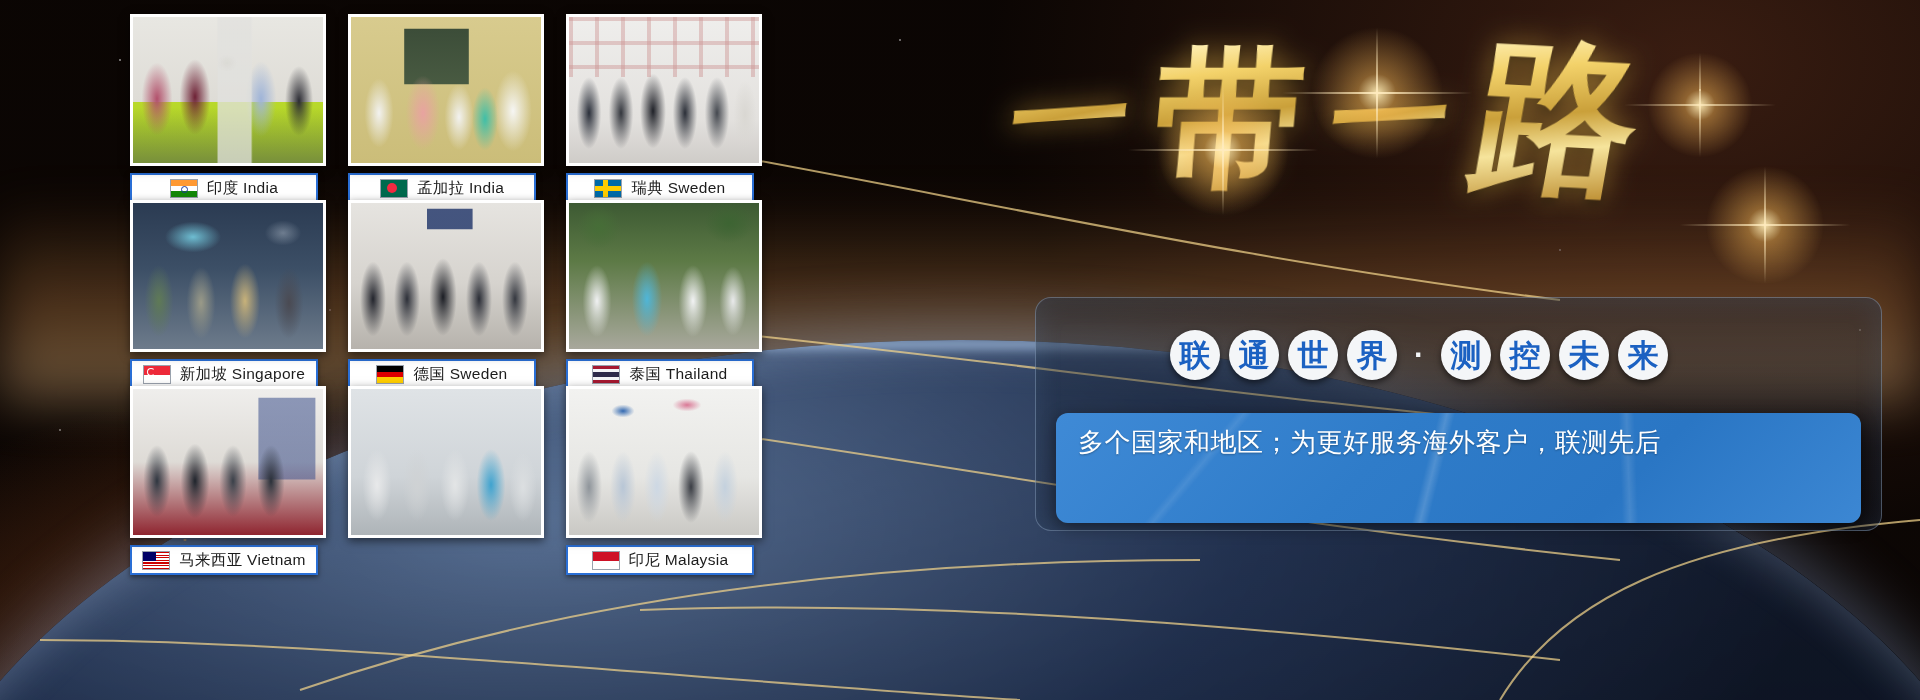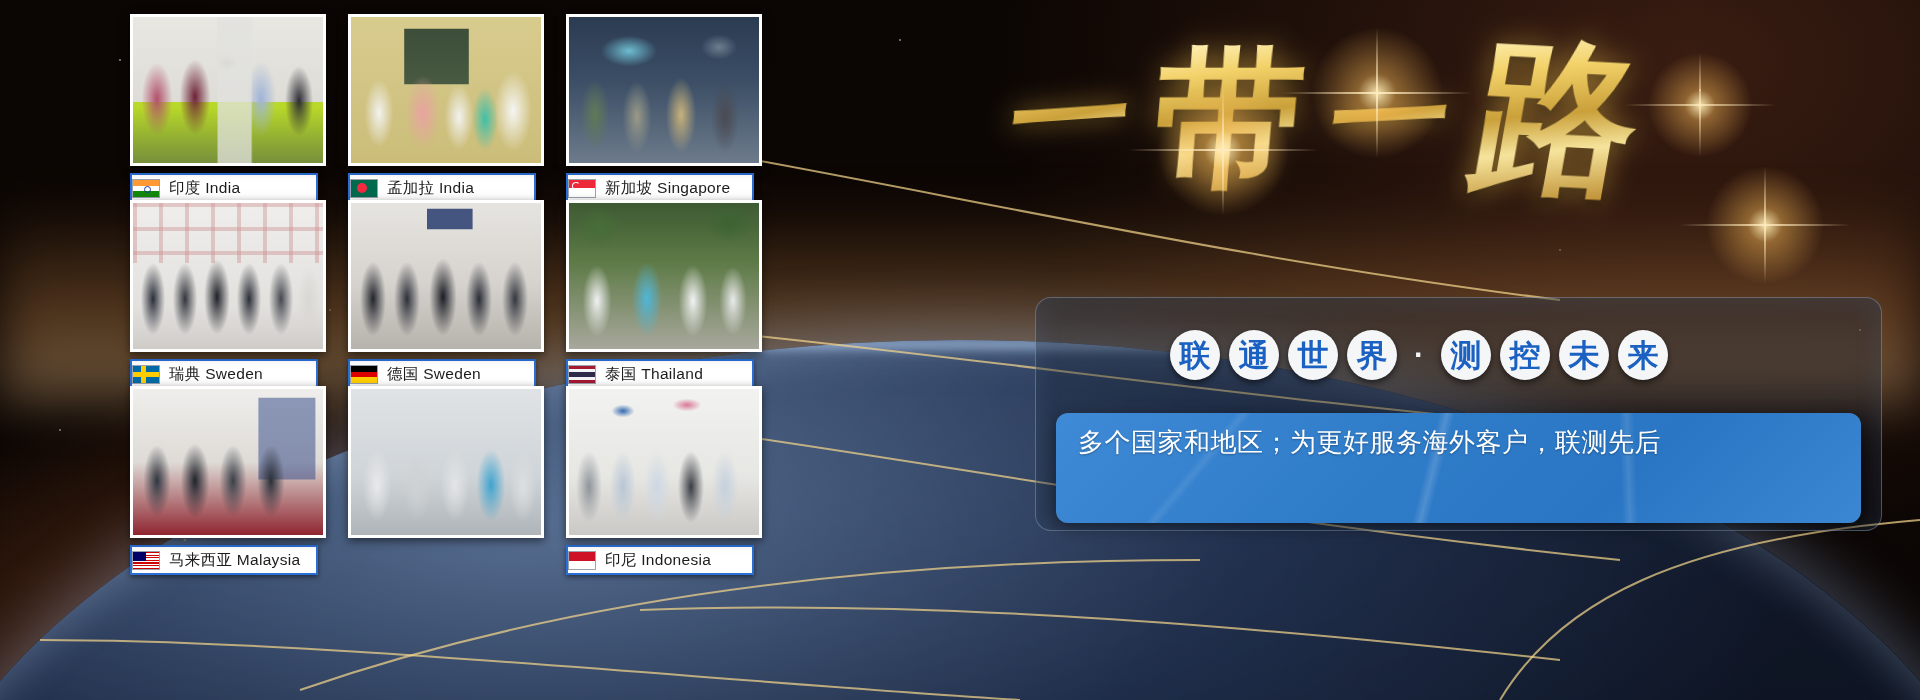--- a/index.html
+++ b/index.html
@@ -65,21 +65,21 @@
   .photo-grid{position:absolute;left:130px;top:14px;
               display:grid;grid-template-columns:196px 196px 196px;
               grid-auto-rows:186px;column-gap:22px;row-gap:0px;}
   .card{position:relative;width:196px;}
   .card .shot{width:190px;height:146px;border:3px solid #ffffff;
               box-shadow:0 3px 9px rgba(0,0,0,.55);overflow:hidden;
               position:relative;background:#20242b;}
   .card .shot .scene{position:absolute;inset:0;}
   .label{margin-top:7px;width:184px;height:26px;border:2px solid #2a6fd6;
          background:#ffffff;display:flex;align-items:center;
-         gap:9px;
+         justify-content:center;gap:9px;
          box-shadow:0 2px 5px rgba(0,0,0,.5);}
   .label .flag{width:26px;height:17px;border:1px solid #9aa2ad;flex:0 0 auto;
                position:relative;overflow:hidden;}
   .label .txt{font-size:15.5px;color:#1c1c1c;white-space:nowrap;letter-spacing:.3px;}
 
   
   .f-india{background:linear-gradient(180deg,#ff9933 33%,#fff 33% 66%,#138808 66%);}
   .f-india::after{content:"";position:absolute;left:50%;top:50%;width:5px;height:5px;
     margin:-2.5px 0 0 -2.5px;border:1px solid #1a3a9e;border-radius:50%;}
   .f-bengal{background:#006a4e;}
@@ -223,38 +223,20 @@
           radial-gradient(ellipse 26px 56px at 162px 94px,#f6f6f4,transparent 72%);"></div>
       </div>
       <div class="label">
         <span class="flag f-bengal"></span>
         <span class="txt">孟加拉 India</span>
       </div>
     </div>
 
     <div class="card">
       <div class="shot">
-        <div class="scene" style="background:linear-gradient(180deg,#2b3b52 0%,#3c4f66 45%,#6d7b8b 100%);"></div>
-        <div class="scene" style="background:
-          radial-gradient(ellipse 40px 22px at 60px 34px,rgba(120,210,230,.85),transparent 70%),
-          radial-gradient(ellipse 26px 18px at 150px 30px,rgba(220,230,240,.35),transparent 70%);"></div>
-        <div class="scene" style="background:
-          radial-gradient(ellipse 20px 50px at 26px 98px,#5f7a56,transparent 72%),
-          radial-gradient(ellipse 20px 50px at 68px 100px,#9a9a88,transparent 72%),
-          radial-gradient(ellipse 21px 52px at 112px 98px,#c8b27a,transparent 72%),
-          radial-gradient(ellipse 20px 50px at 156px 100px,#4a4a52,transparent 72%);"></div>
-      </div>
-      <div class="label">
-        <span class="flag f-singapore"></span>
-        <span class="txt">新加坡 Singapore</span>
-      </div>
-    </div>
-
-    <div class="card">
-      <div class="shot">
         <div class="scene" style="background:linear-gradient(180deg,#efeeec 0%,#e3e1de 70%,#cfccc8 100%);"></div>
         <div class="scene" style="background:
           repeating-linear-gradient(90deg,rgba(180,80,80,.45) 0 4px,rgba(255,255,255,0) 4px 26px),
           repeating-linear-gradient(180deg,rgba(180,80,80,.45) 0 4px,rgba(255,255,255,0) 4px 24px);
           opacity:.55;height:60px;"></div>
         <div class="scene" style="background:
           radial-gradient(ellipse 17px 50px at 20px 96px,#2a2f3a,transparent 72%),
           radial-gradient(ellipse 17px 50px at 52px 96px,#33363d,transparent 72%),
           radial-gradient(ellipse 18px 52px at 84px 94px,#1f2128,transparent 72%),
           radial-gradient(ellipse 17px 50px at 116px 96px,#2b2f38,transparent 72%),
@@ -262,20 +244,38 @@
           radial-gradient(ellipse 16px 48px at 176px 98px,#d9d7d2,transparent 72%);"></div>
       </div>
       <div class="label">
         <span class="flag f-sweden"></span>
         <span class="txt">瑞典 Sweden</span>
       </div>
     </div>
 
     <div class="card">
       <div class="shot">
+        <div class="scene" style="background:linear-gradient(180deg,#2b3b52 0%,#3c4f66 45%,#6d7b8b 100%);"></div>
+        <div class="scene" style="background:
+          radial-gradient(ellipse 40px 22px at 60px 34px,rgba(120,210,230,.85),transparent 70%),
+          radial-gradient(ellipse 26px 18px at 150px 30px,rgba(220,230,240,.35),transparent 70%);"></div>
+        <div class="scene" style="background:
+          radial-gradient(ellipse 20px 50px at 26px 98px,#5f7a56,transparent 72%),
+          radial-gradient(ellipse 20px 50px at 68px 100px,#9a9a88,transparent 72%),
+          radial-gradient(ellipse 21px 52px at 112px 98px,#c8b27a,transparent 72%),
+          radial-gradient(ellipse 20px 50px at 156px 100px,#4a4a52,transparent 72%);"></div>
+      </div>
+      <div class="label">
+        <span class="flag f-singapore"></span>
+        <span class="txt">新加坡 Singapore</span>
+      </div>
+    </div>
+
+    <div class="card">
+      <div class="shot">
         <div class="scene" style="background:linear-gradient(180deg,#e6e4e0 0%,#d6d3ce 55%,#b6b2ac 100%);"></div>
         <div class="scene" style="background:
           linear-gradient(180deg,rgba(40,60,110,.85),rgba(40,60,110,.85));
           clip-path:polygon(40% 4%,64% 4%,64% 18%,40% 18%);"></div>
         <div class="scene" style="background:
           radial-gradient(ellipse 18px 52px at 22px 96px,#22242c,transparent 72%),
           radial-gradient(ellipse 18px 52px at 56px 96px,#2d3039,transparent 72%),
           radial-gradient(ellipse 19px 54px at 92px 94px,#1b1d24,transparent 72%),
           radial-gradient(ellipse 18px 52px at 128px 96px,#2a2d36,transparent 72%),
           radial-gradient(ellipse 18px 52px at 164px 96px,#34373f,transparent 72%);"></div>
@@ -311,21 +311,21 @@
           linear-gradient(180deg,rgba(60,80,140,.55),rgba(60,80,140,.55));
           clip-path:polygon(66% 6%,96% 6%,96% 62%,66% 62%);"></div>
         <div class="scene" style="background:
           radial-gradient(ellipse 19px 50px at 24px 92px,#2f3640,transparent 72%),
           radial-gradient(ellipse 20px 52px at 62px 92px,#1f242c,transparent 72%),
           radial-gradient(ellipse 19px 50px at 100px 92px,#3a4049,transparent 72%),
           radial-gradient(ellipse 19px 50px at 138px 92px,#2a3039,transparent 72%);"></div>
       </div>
       <div class="label">
         <span class="flag f-malaysia"></span>
-        <span class="txt">马来西亚 Malaysia</span>
+        <span class="txt">马来西亚 Vietnam</span>
       </div>
     </div>
 
     <div class="card">
       <div class="shot">
         <div class="scene" style="background:linear-gradient(180deg,#dfe3e6 0%,#cfd4d8 60%,#aeb4b8 100%);"></div>
         <div class="scene" style="background:
           radial-gradient(ellipse 20px 50px at 26px 96px,#e8e9ea,transparent 72%),
           radial-gradient(ellipse 20px 50px at 66px 96px,#cfd2d4,transparent 72%),
           radial-gradient(ellipse 20px 50px at 104px 96px,#e3e5e6,transparent 72%),
@@ -342,21 +342,21 @@
           radial-gradient(ellipse 20px 9px at 118px 16px,rgba(210,80,120,.75),transparent 72%);"></div>
         <div class="scene" style="background:
           radial-gradient(ellipse 18px 50px at 20px 98px,#8f959b,transparent 72%),
           radial-gradient(ellipse 18px 50px at 54px 98px,#b8c6d6,transparent 72%),
           radial-gradient(ellipse 18px 50px at 88px 98px,#cdd8e4,transparent 72%),
           radial-gradient(ellipse 18px 50px at 122px 98px,#3a3d44,transparent 72%),
           radial-gradient(ellipse 18px 50px at 156px 98px,#c4d1de,transparent 72%);"></div>
       </div>
       <div class="label">
         <span class="flag f-indonesia"></span>
-        <span class="txt">印尼 Indonesia</span>
+        <span class="txt">印尼 Malaysia</span>
       </div>
     </div>
 
   </div>
 
   <div class="panel"></div>
 
   <div class="slogan">
     <span class="ch">联</span>
     <span class="ch">通</span>

